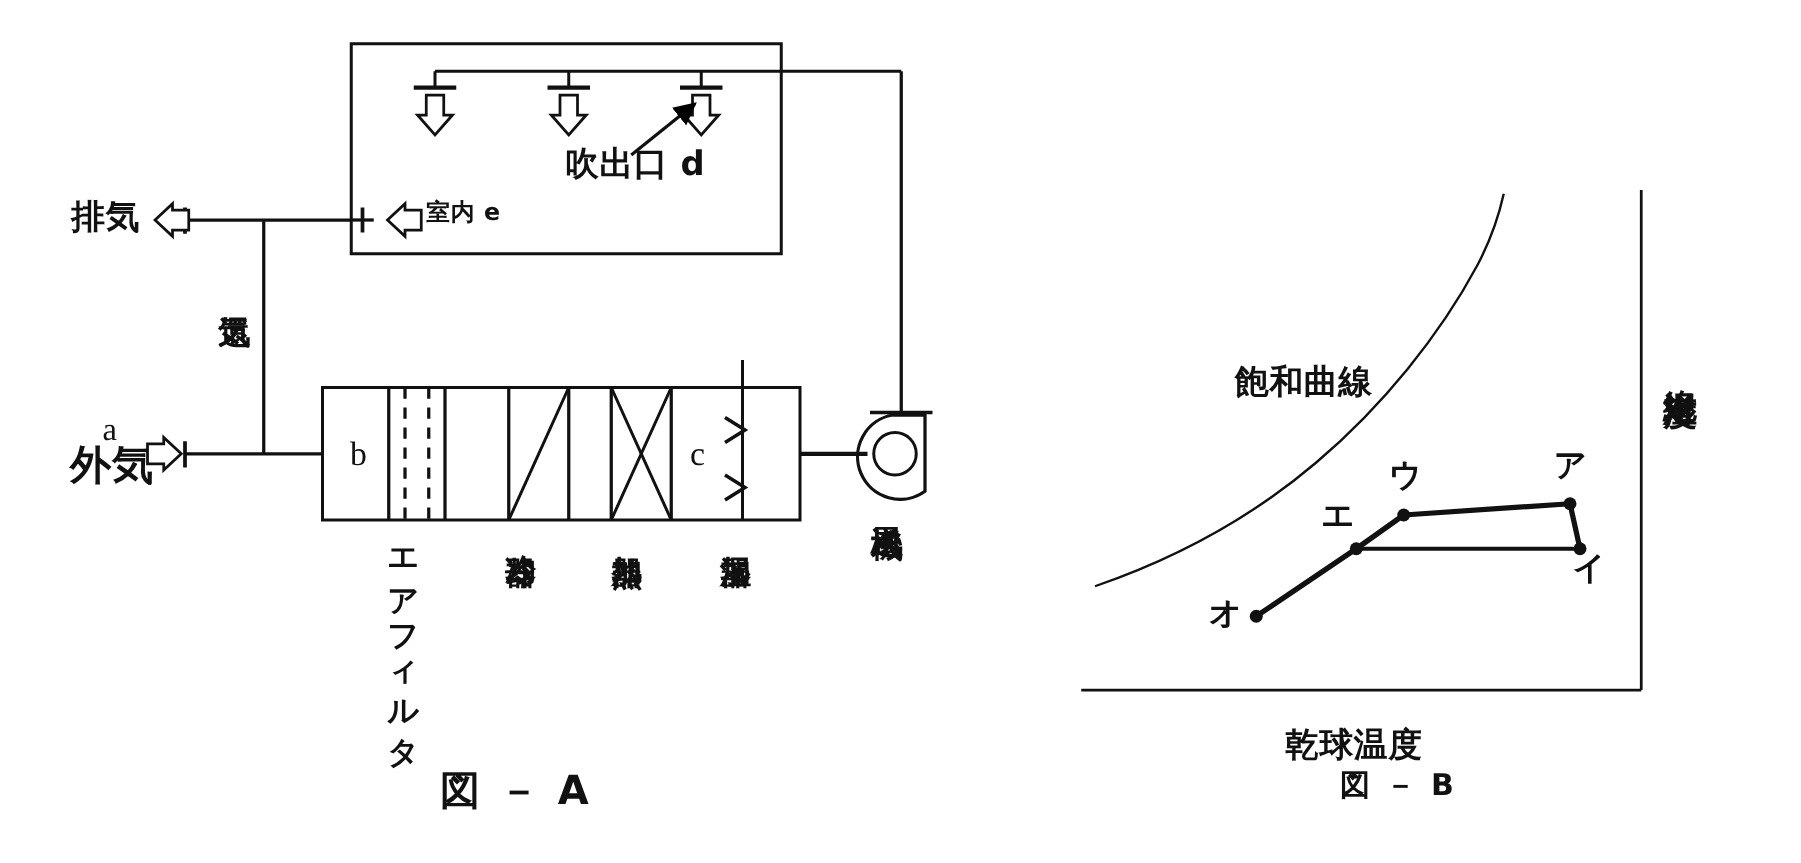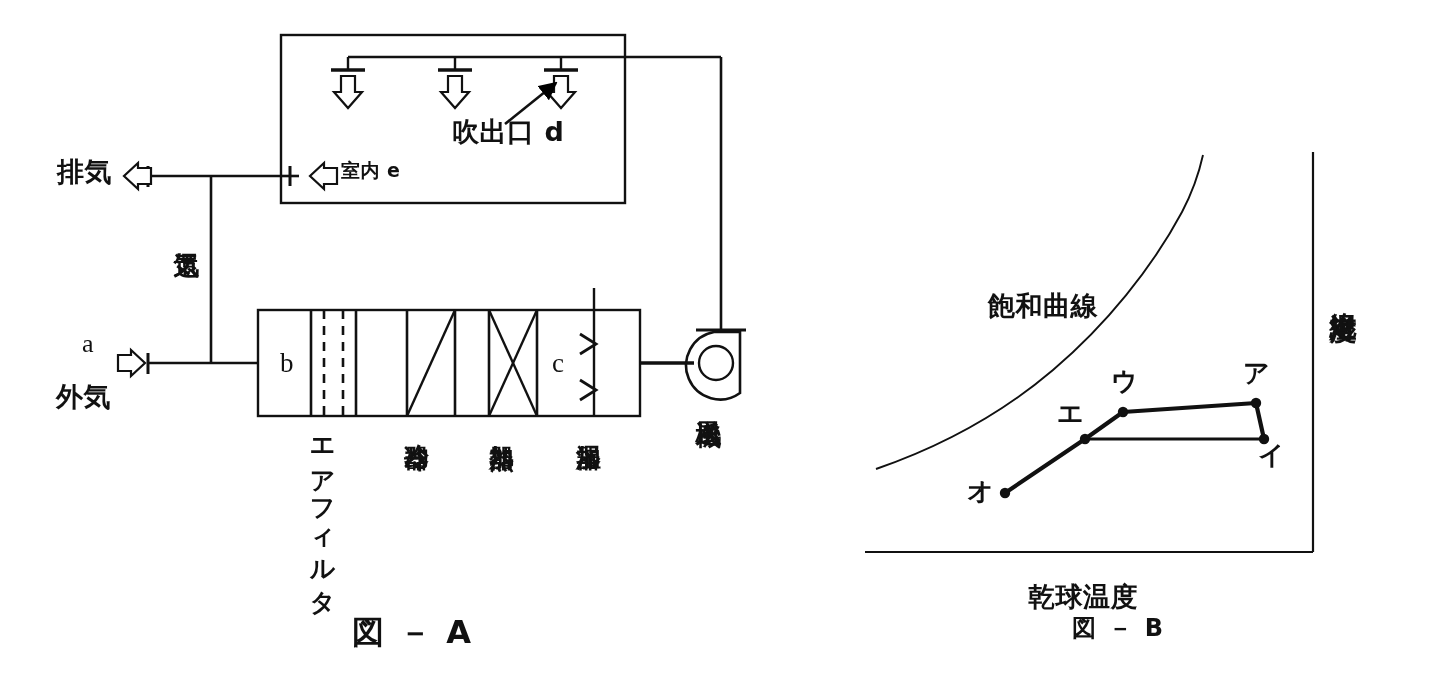--- a/index.html
+++ b/index.html
@@ -198,27 +198,27 @@
       <circle cx="1123" cy="412" r="5.2"></circle>
       <circle cx="1256" cy="403" r="5.2"></circle>
       <circle cx="1264" cy="439" r="5.2"></circle>
     </g>
   </svg>
 
   <div class="lbl jp" style="left:452px; top:118px; font-size:27px;">吹出口 d</div>
 
   <div class="lbl jp" style="left:341px; top:161px; font-size:19px;">室内 e</div>
 
-  <div class="lbl jp" style="left:57px; top:160px; font-size:27px;font-family:Liberation Mono, monospace;">排気</div>
+  <div class="lbl jp" style="left:57px; top:160px; font-size:27px;">排気</div>
 
   <div class="lbl jp vert" style="left:174px; top:232px; font-size:26px;">還気</div>
 
   <div class="lbl latin" style="left:82px; top:330px; font-size:26px;">a</div>
 
-  <div class="lbl jp" style="left:56px; top:355px; font-size:27px;margin-top:28px;">外気</div>
+  <div class="lbl jp" style="left:56px; top:355px; font-size:33px;">外気</div>
 
   <div class="lbl latin" style="left:280px; top:349px; font-size:27px;">b</div>
 
   <div class="lbl latin" style="left:552px; top:349px; font-size:27px;">c</div>
 
   <div class="lbl kata vert" style="left:310px; top:424px; font-size:25px;">エアフィルタ</div>
 
   <div class="lbl jp vert" style="left:404px; top:424px; font-size:25px;">冷却器</div>
 
   <div class="lbl jp vert" style="left:489px; top:424px; font-size:25px;">加熱器</div>

